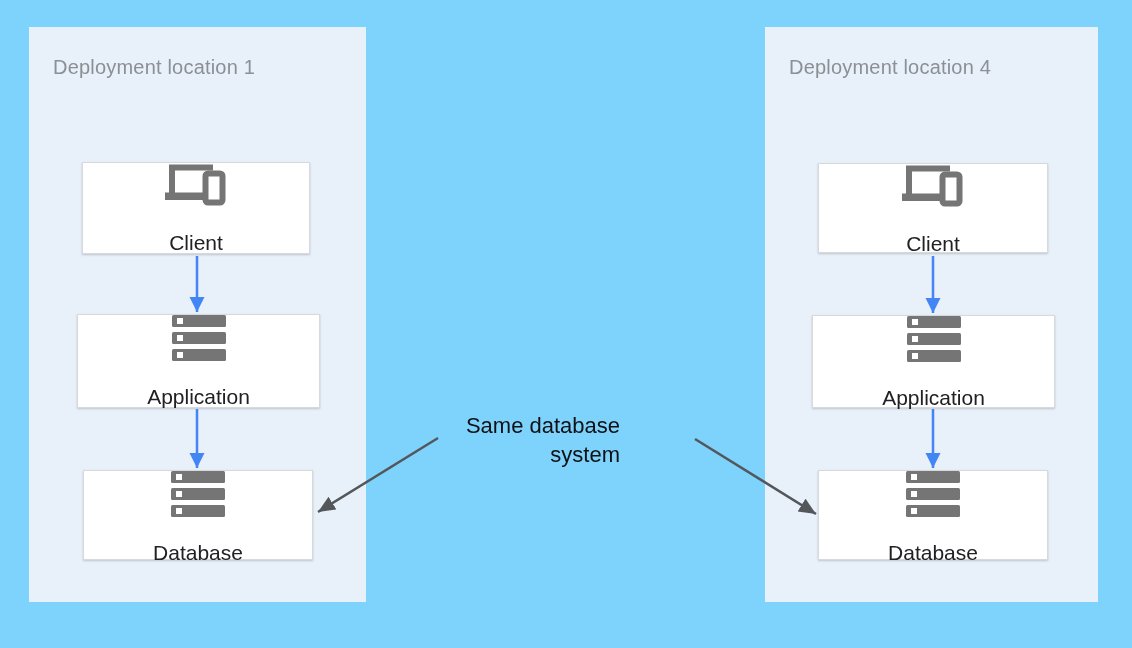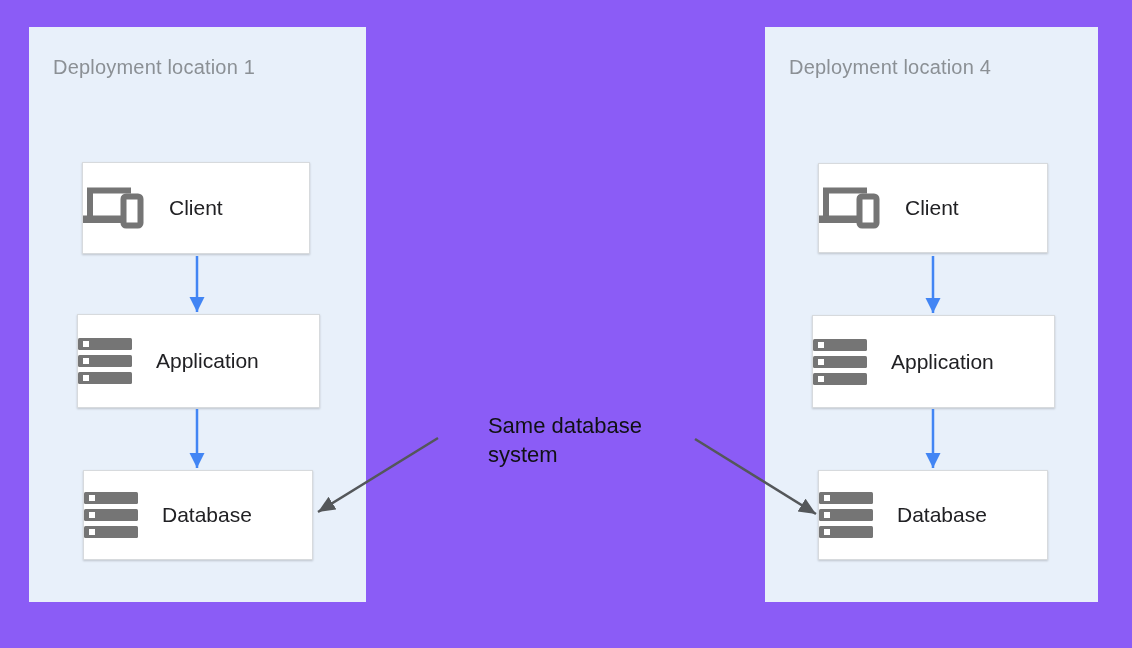--- a/index.html
+++ b/index.html
@@ -1,39 +1,39 @@
 <!DOCTYPE html>
 <html><head>
 <meta charset="utf-8">
 <style>
   html,body { margin:0; padding:0; background:#ffffff; }
   body { width:1132px; height:648px; overflow:hidden;
          font-family:"Liberation Sans", sans-serif; }
-  .canvas { position:relative; width:1132px; height:648px; background:#8b5cf6; }
+  .canvas { position:relative; width:1132px; height:648px; background:#7dd3fc; }
 
   .panel { position:absolute; top:27px; height:575px; background:#E8F0FA; }
   .panel-1 { left:29px;  width:337px; }
   .panel-2 { left:765px; width:333px; }
   .panel-title { position:absolute; top:29px; left:24px;
                  font-size:20px; color:#8B9095; letter-spacing:.2px; }
 
   .node { position:absolute; background:#ffffff; border:1px solid #D7DADD;
           box-shadow:0 1px 2px rgba(0,0,0,.18); box-sizing:border-box;
-          display:flex; align-items:center; gap:24px; }
+          display:flex; align-items:center; gap:24px;flex-direction:column; }
   .n-l-client { left:82px;  top:162px; width:228px; height:92px; }
   .n-l-app    { left:77px;  top:314px; width:243px; height:94px; }
   .n-l-db     { left:83px;  top:470px; width:230px; height:90px; }
   .n-r-client { left:818px; top:163px; width:230px; height:90px; }
   .n-r-app    { left:812px; top:315px; width:243px; height:93px; }
   .n-r-db     { left:818px; top:470px; width:230px; height:90px; }
   .node-label { font-size:21px; color:#212124; }
   .icon { flex:0 0 auto; display:block; }
 
-  .center-label { position:absolute; left:565px; top:411px; transform:translateX(-50%);
-                  text-align:left; font-size:22px; line-height:29px;
+  .center-label { position:absolute; left:543px; top:411px; transform:translateX(-50%);
+                  text-align:right; font-size:22px; line-height:29px;
                   color:#101114; white-space:pre-line; }
 
   .arrows { position:absolute; left:0; top:0; width:1132px; height:648px;
             pointer-events:none; }
 </style>
 </head>
 <body>
 
 <div class="canvas">
 

